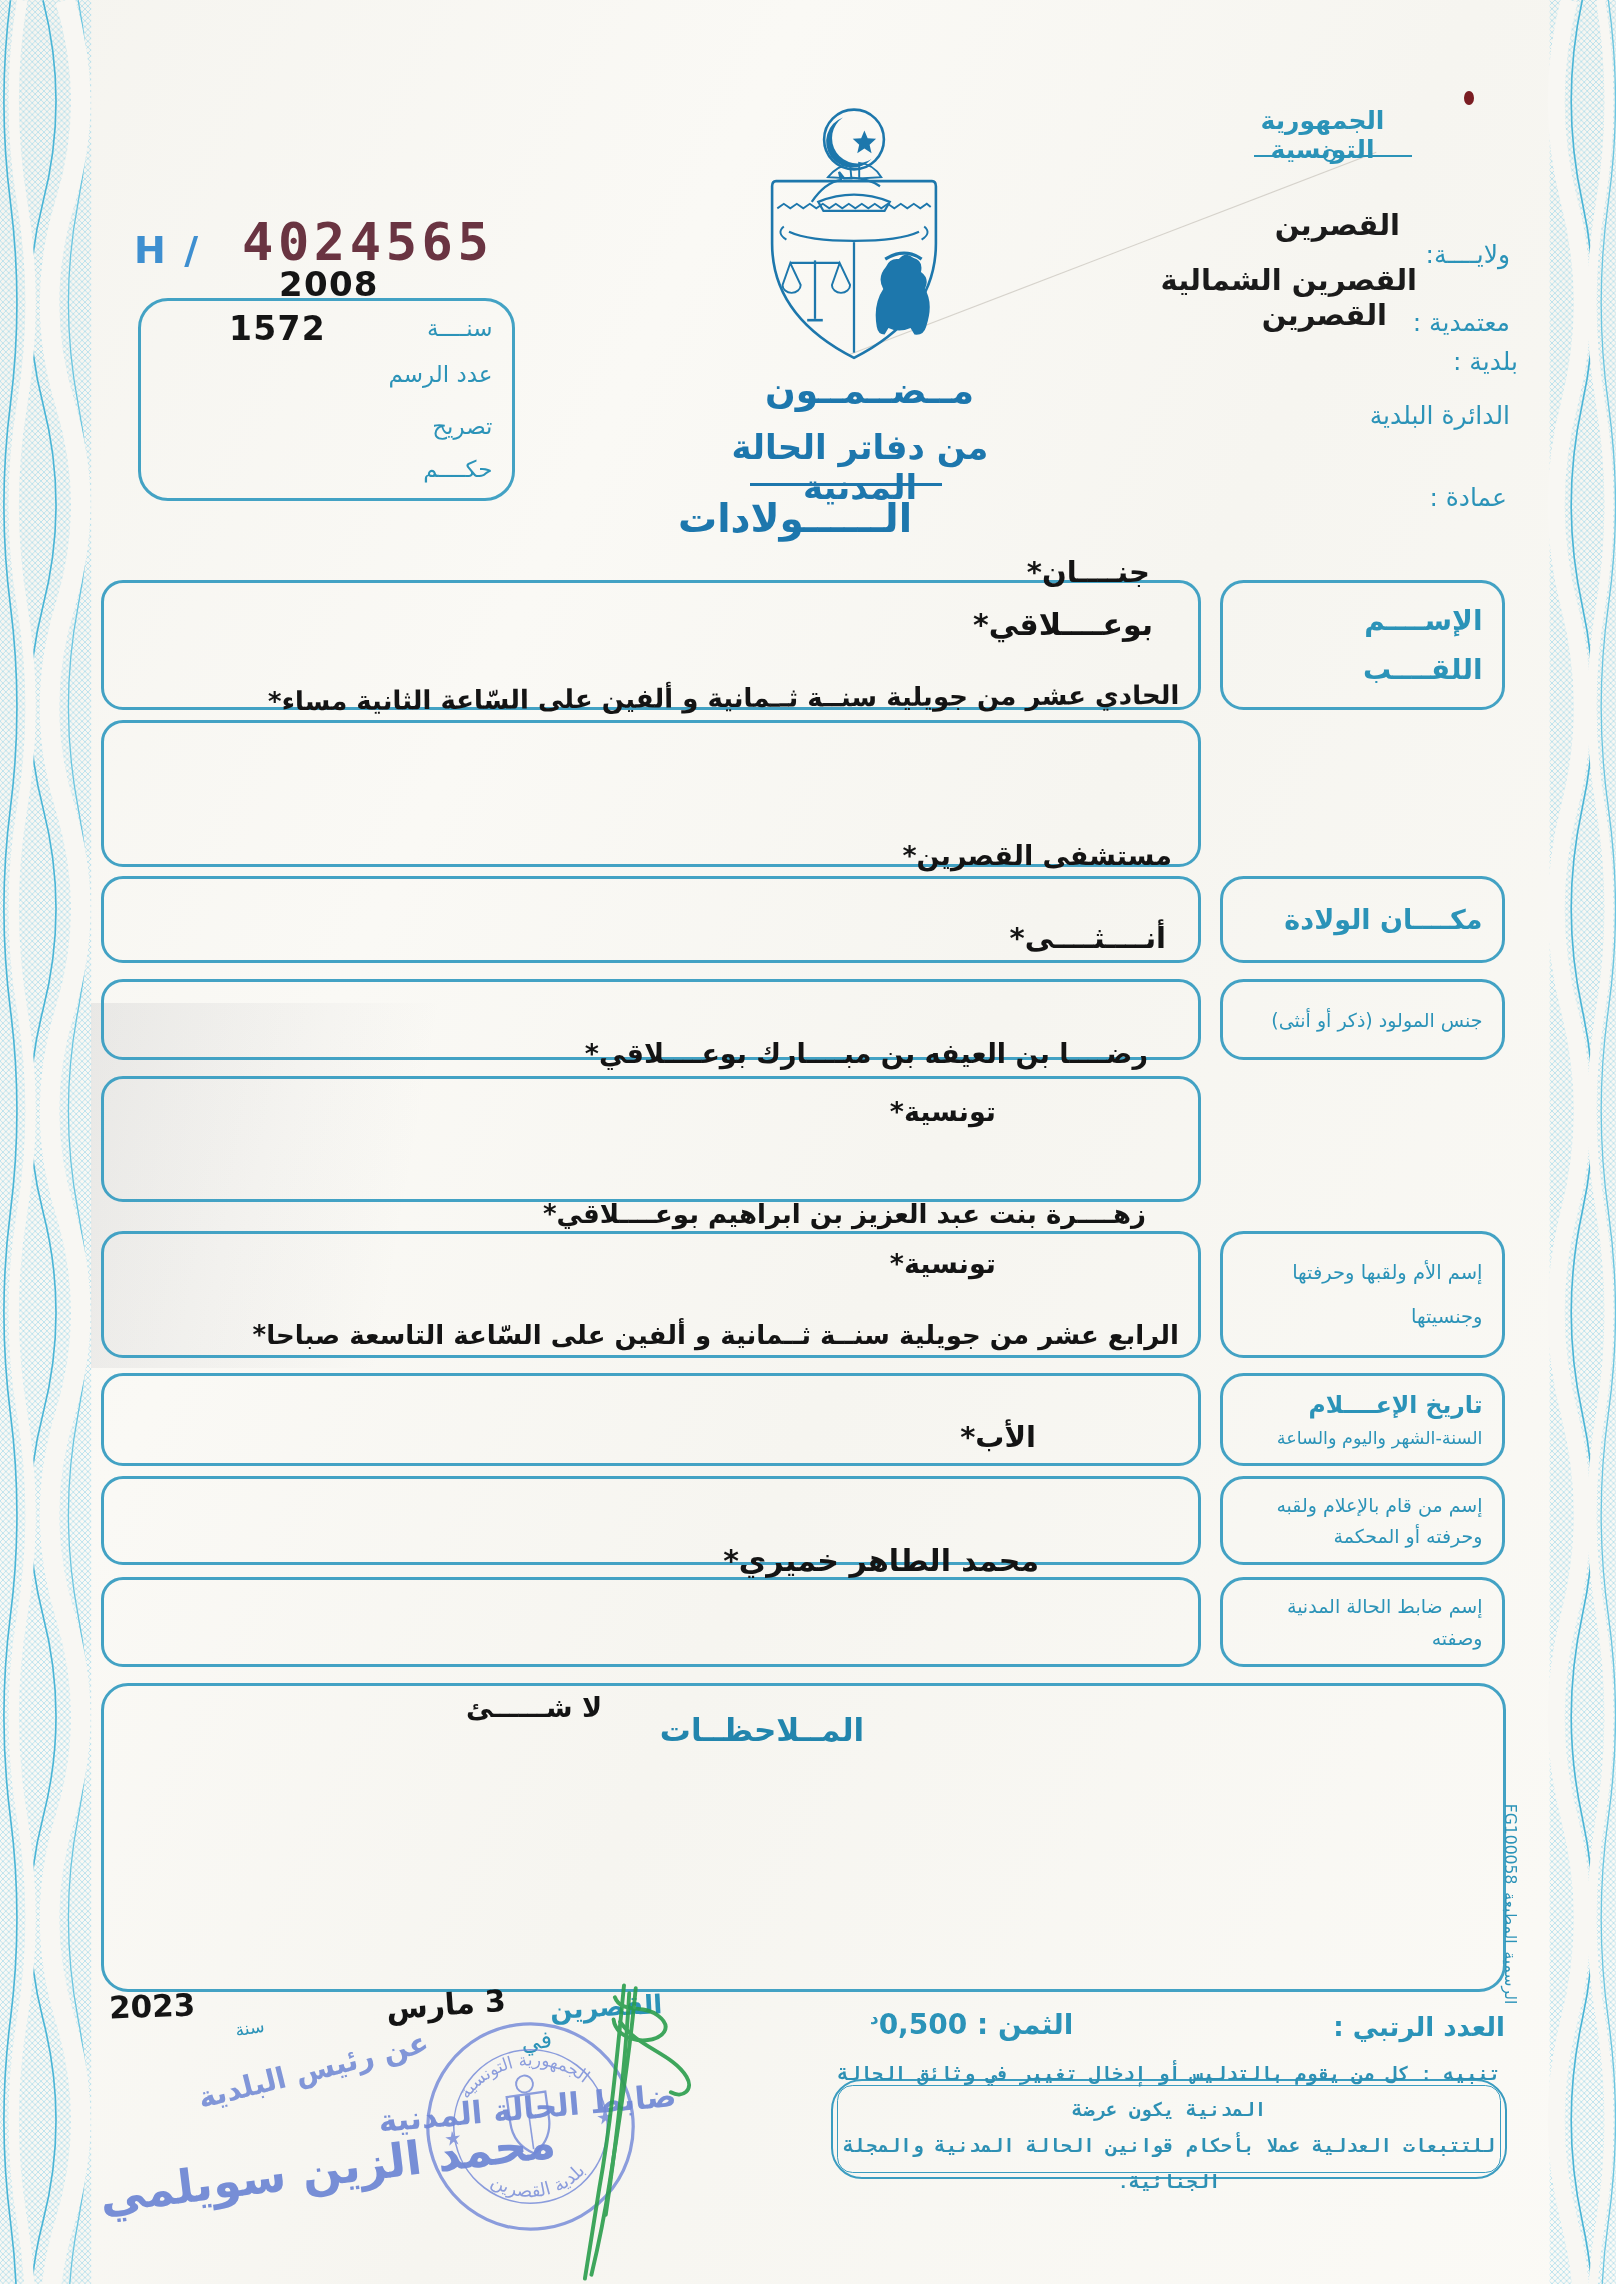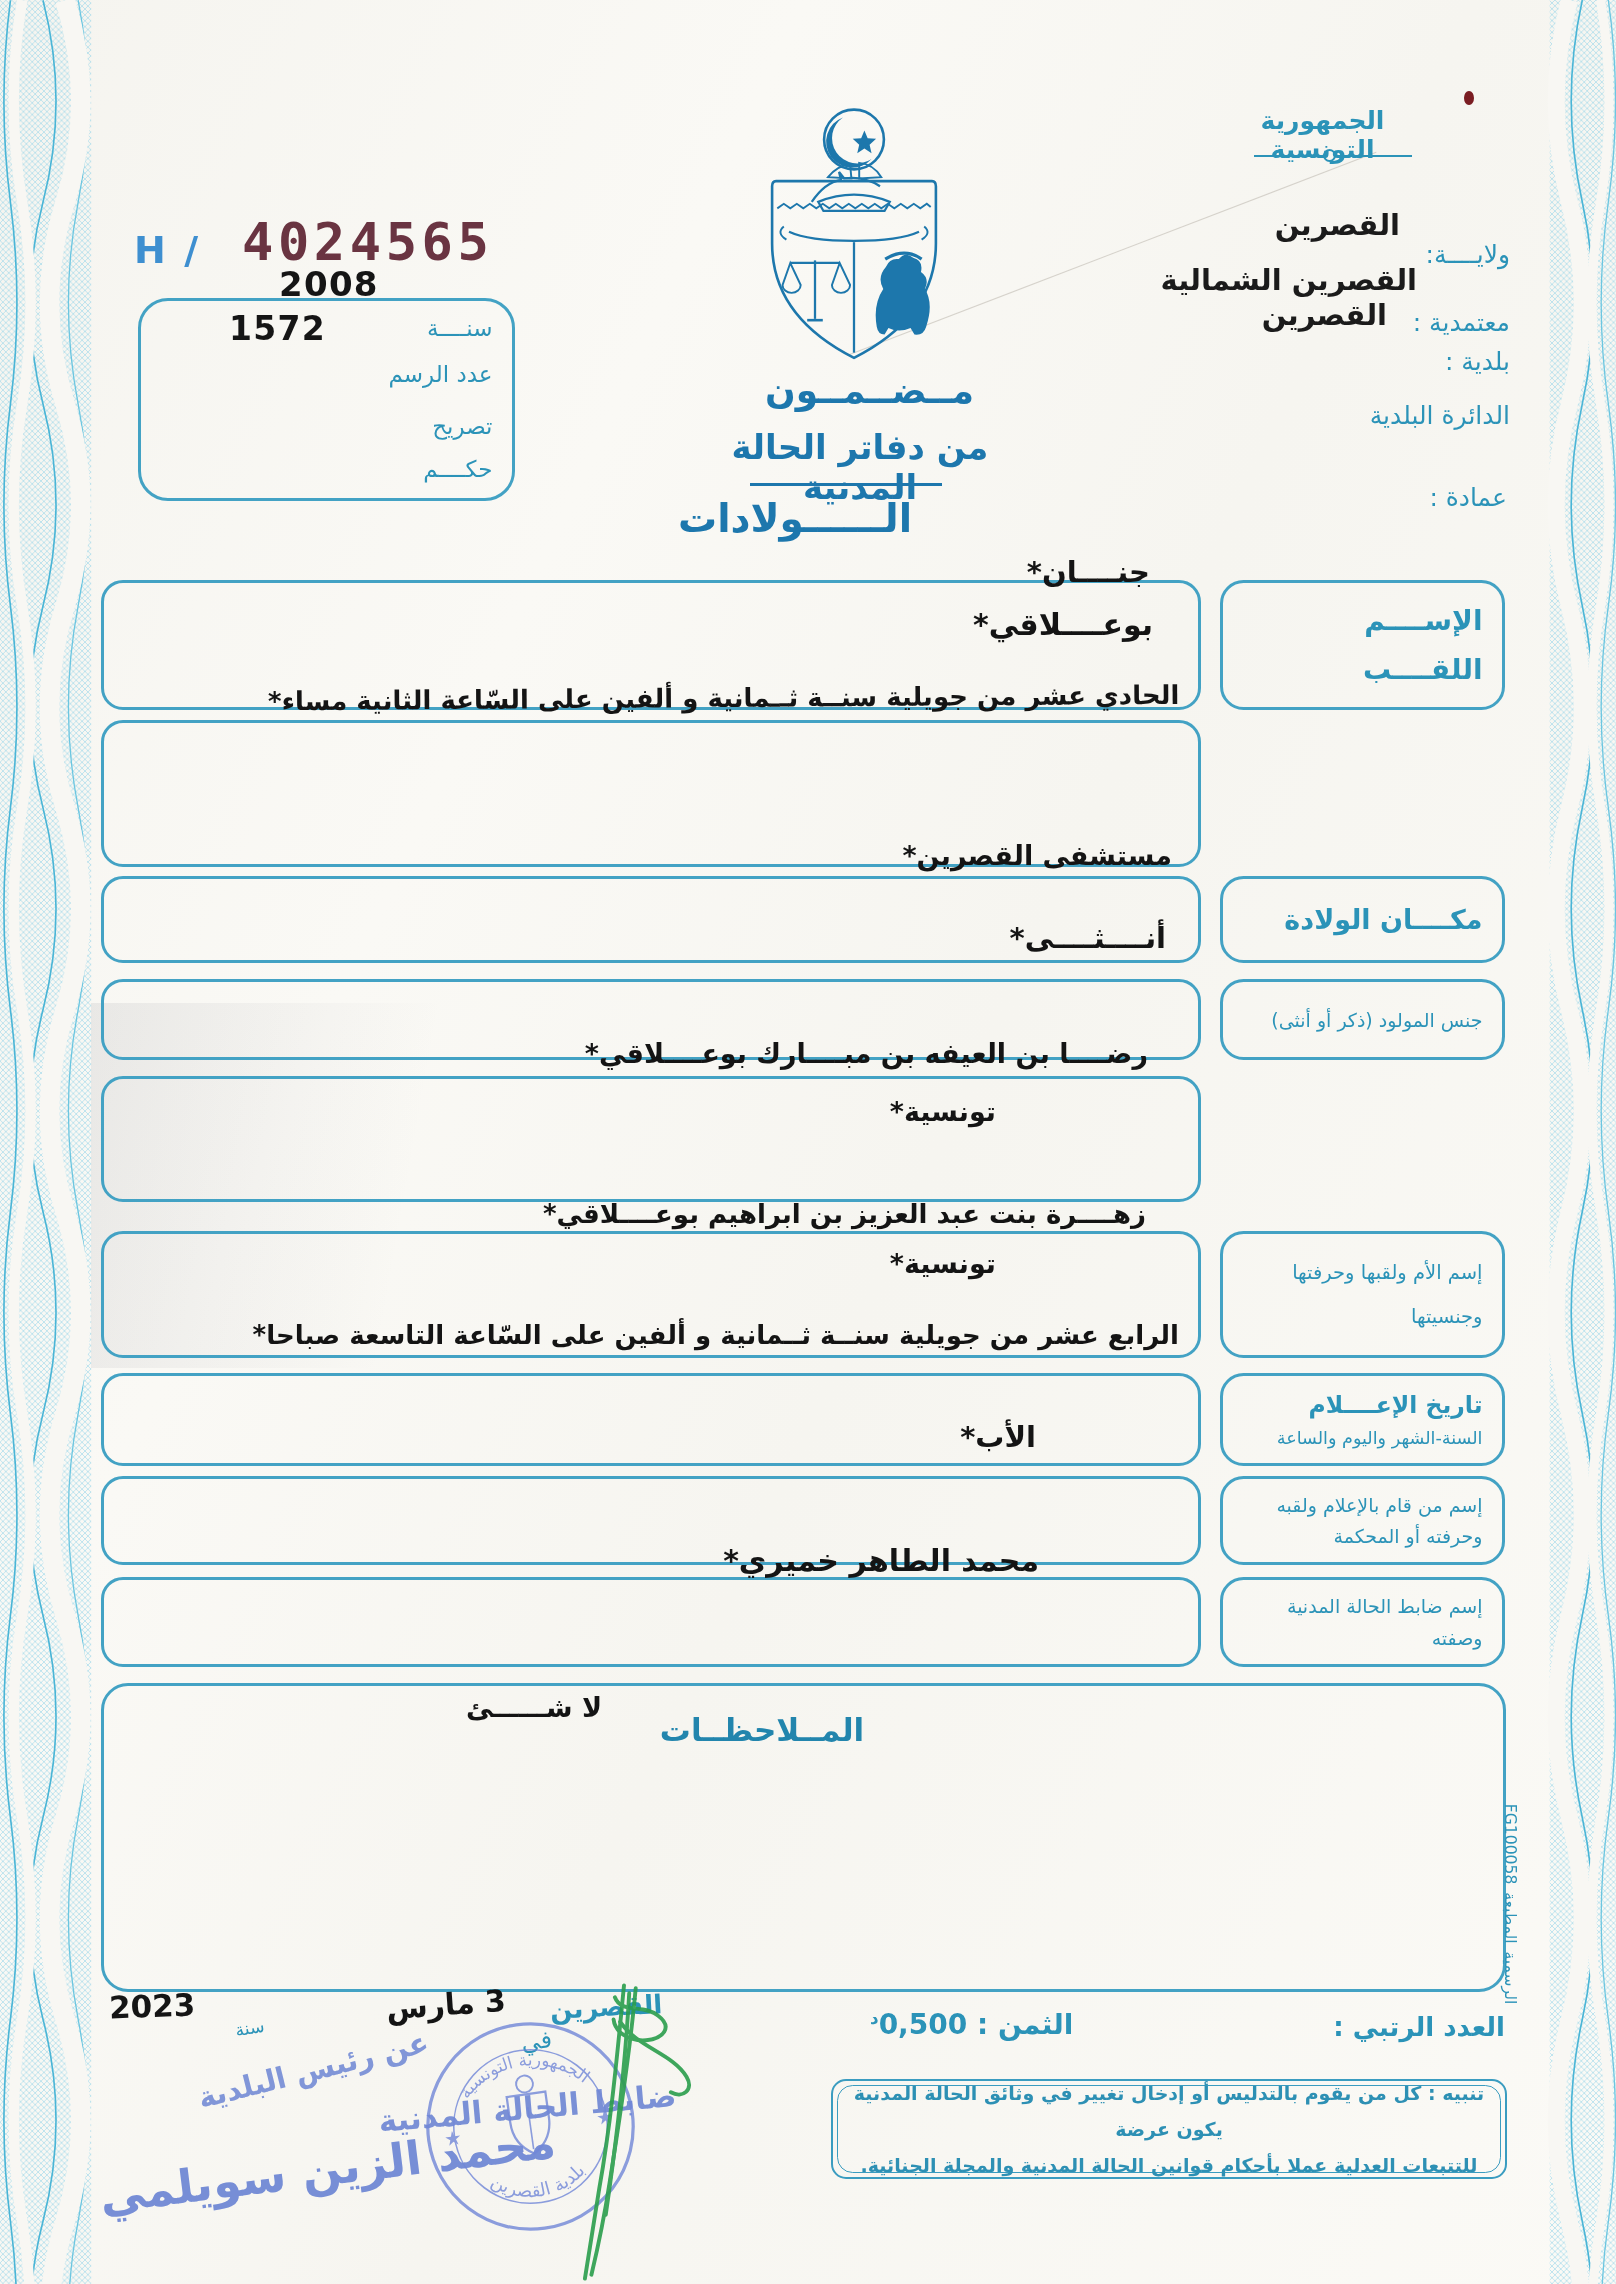--- a/index.html
+++ b/index.html
@@ -64,21 +64,21 @@
       <span class="dot"></span>
       <span class="bar" style="width:72px"></span>
   </div>
 
   <div class="abs hdr-lbl teal" style="right:106px;top:240px;font-size:25px;">ولايــــة:</div>
   <div class="abs hdr-val" style="right:216px;top:208px;font-size:29px;">القصرين</div>
 
   <div class="abs hdr-lbl teal" style="right:106px;top:308px;font-size:25px;">معتمدية :</div>
   <div class="abs hdr-val" style="right:199px;top:263px;font-size:29px;">القصرين الشمالية</div>
 
-  <div class="abs hdr-lbl teal" style="right:106px;top:347px;font-size:25px;">بلدية :</div>
+  <div class="abs hdr-lbl teal" style="right:98px;top:347px;font-size:25px;">بلدية :</div>
   <div class="abs hdr-val" style="right:229px;top:298px;font-size:29px;">القصرين</div>
 
   <div class="abs hdr-lbl teal" style="right:106px;top:401px;font-size:25px;">الدائرة البلدية</div>
   <div class="abs hdr-lbl teal" style="right:109px;top:483px;font-size:25px;">عمادة :</div>
 
   <div class="abs" style="left:134px;top:228px;font-size:38px;color:#3e8fd0;font-weight:bold;letter-spacing:2.6px;">H /</div>
   <div class="abs" style="left:242px;top:212px;font-size:52px;color:#5e2433;font-weight:bold;font-family:'DejaVu Sans Mono',monospace;letter-spacing:4.6px;opacity:.92;">4024565</div>
   <div class="abs" style="left:279px;top:264px;font-size:34px;color:#151515;font-weight:bold;letter-spacing:1.3px;">2008</div>
 
   <div class="abs" style="left:138px;top:298px;width:371px;height:197px;border:3.3px solid #43a2c4;border-radius:30px;">
@@ -180,21 +180,21 @@
   <div class="abs teal" dir="rtl" style="left:870px;top:2008px;font-size:28px;font-weight:bold;white-space:nowrap;">
     <span>الثمن :</span>
     <span>0,500</span><sup>د</sup>
   </div>
   <div class="abs teal" style="left:550px;top:1992px;font-size:26px;font-weight:bold;direction:rtl;transform:rotate(-3deg);">القصرين</div>
   <div class="abs teal" style="left:521px;top:2027px;font-size:23.5px;transform:rotate(-8deg);">في</div>
   <div class="abs typed" style="left:386px;top:1987px;font-size:30px;transform:rotate(-4deg);">3 مارس</div>
   <div class="abs" style="left:109px;top:1988px;font-size:31px;font-weight:bold;color:#151515;transform:rotate(-2deg);">2023</div>
   <div class="abs teal" style="left:235px;top:2018px;font-size:17.6px;transform:rotate(-10deg);">سنة</div>
 
-  <div class="abs" style="left:831px;top:2079px;width:672px;height:96px;border:2px solid #3a9cc0;border-radius:15px;">
+  <div class="abs" style="left:831px;top:2079px;width:672px;height:96px;border:2px solid #3a9cc0;border-radius:31px;font-family:Liberation Mono, monospace;">
     <div class="notice-inner"></div>
     <div class="abs teal" style="inset:0;display:flex;flex-direction:column;justify-content:center;align-items:center;direction:rtl;text-align:center;line-height:1.9;font-weight:bold;">
       <span style="font-size:19px;color:#2d90b4;">تنبيه : كل من يقوم بالتدليس أو إدخال تغيير في وثائق الحالة المدنية يكون عرضة</span>
       <span style="font-size:19px;color:#2d90b4;">للتتبعات العدلية عملا بأحكام قوانين الحالة المدنية والمجلة الجنائية.</span>
     </div>
   </div>
 
   <div class="abs stampblue" style="left:195px;top:2053px;font-size:29px;font-weight:bold;direction:rtl;transform:rotate(-14deg);opacity:.85;">عن رئيس البلدية</div>
   <div class="abs stampblue" style="left:378px;top:2090px;font-size:31px;font-weight:bold;direction:rtl;transform:rotate(-5deg);opacity:.9;">ضابط الحالة المدنية</div>
   <div class="abs stampblue" style="left:98px;top:2142px;font-size:46px;font-weight:bold;direction:rtl;transform:rotate(-7deg);opacity:.92;white-space:nowrap;">محمد الزين سويلمي</div>

